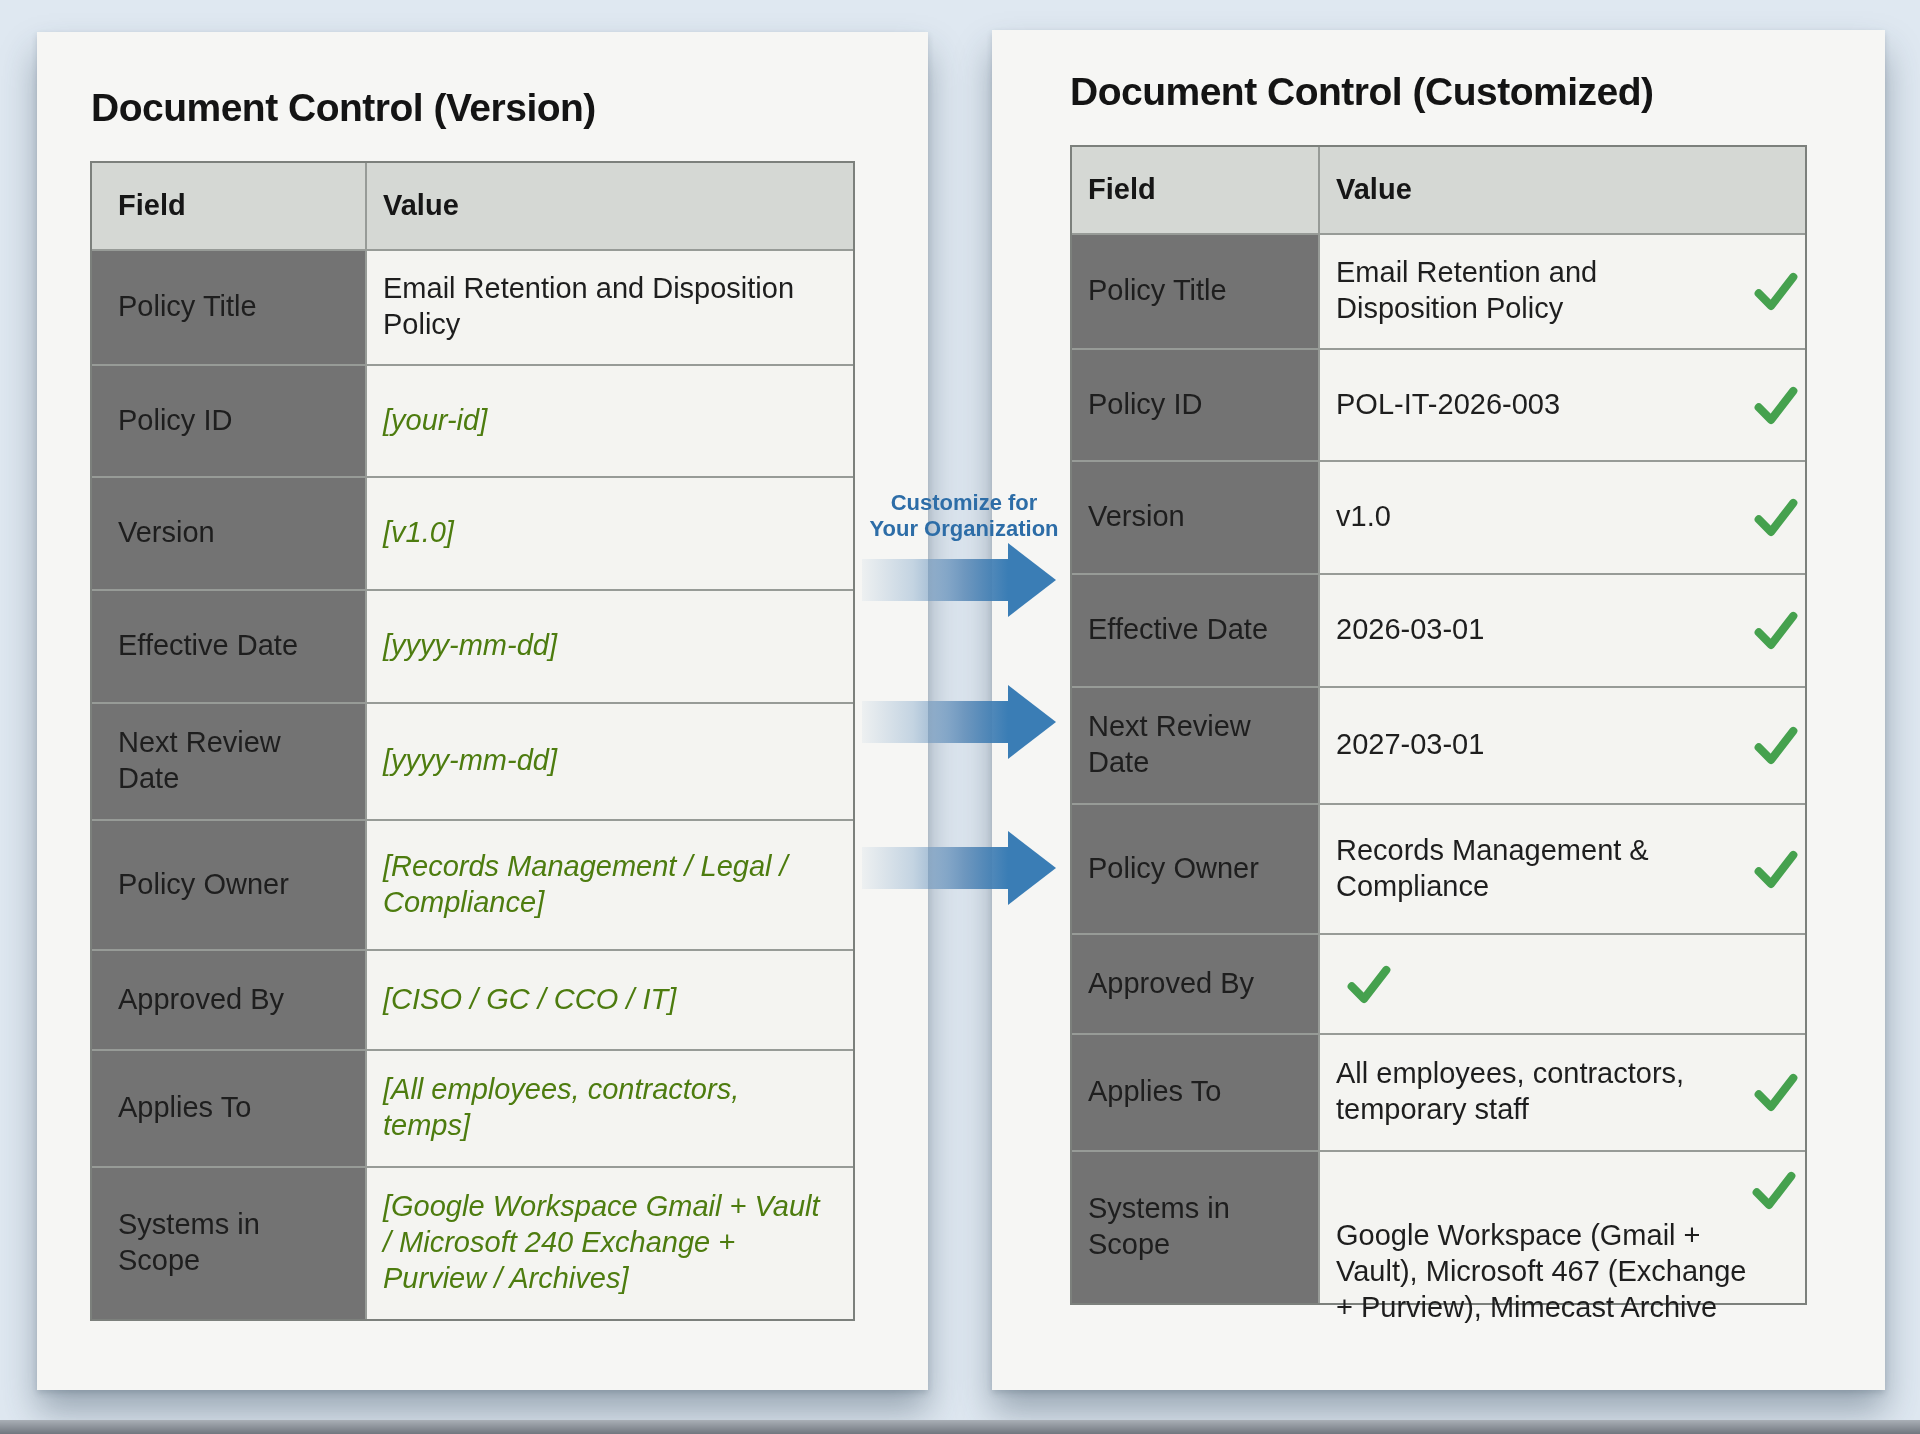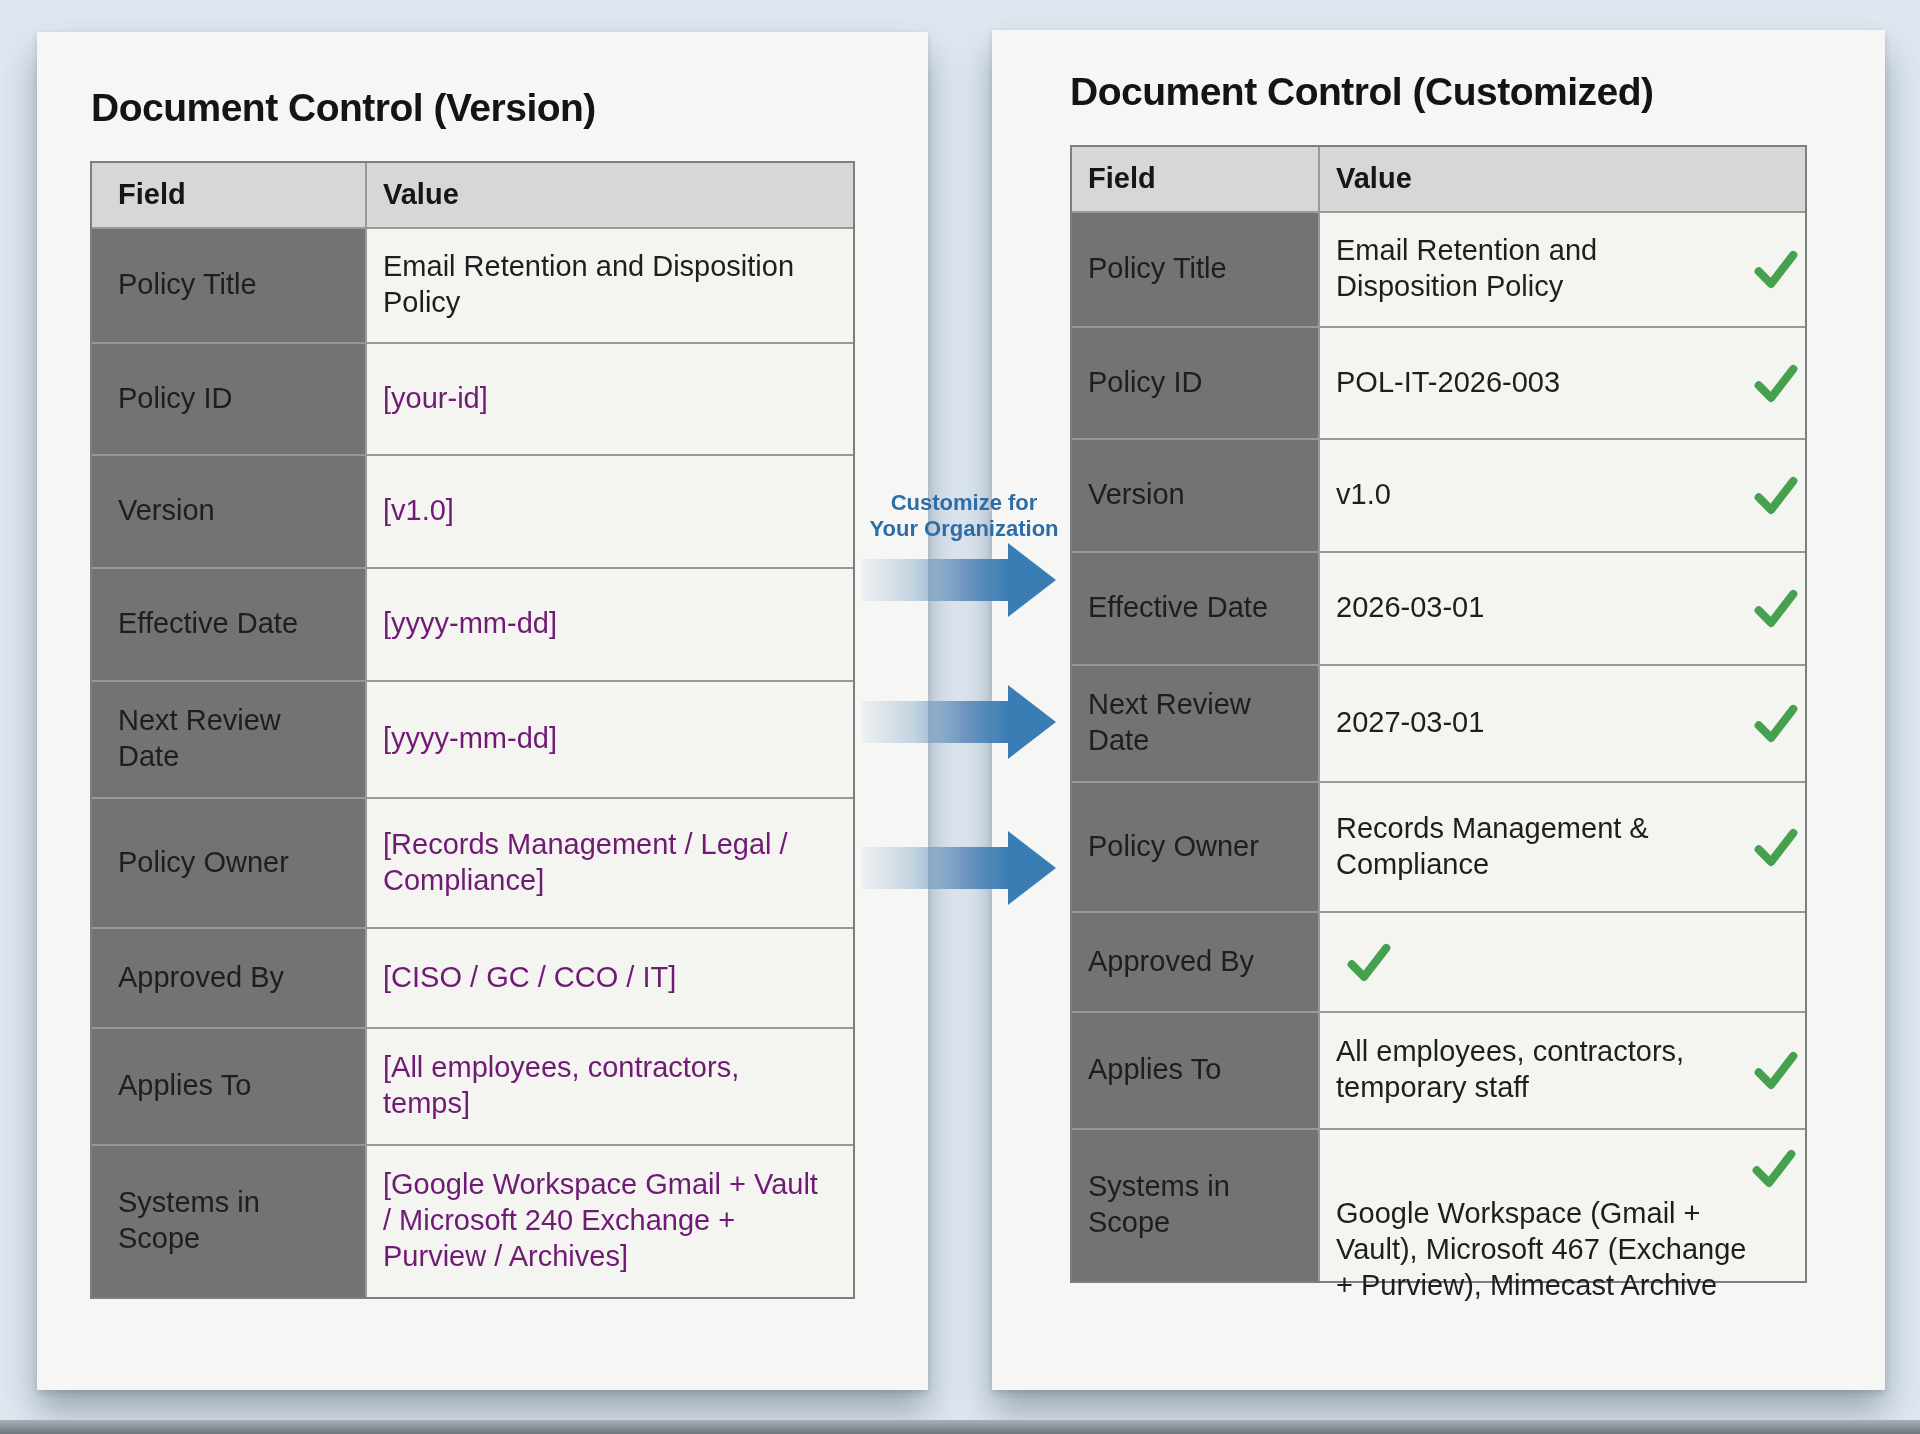--- a/index.html
+++ b/index.html
@@ -41,27 +41,27 @@
   .cell.field{
     background:#737373;border-right:2px solid #979b97;
     padding:8px 30px 8px 26px;flex-shrink:0;
   }
   .paper.left .cell.field{width:275px;}
   .paper.right .cell.field{width:248px;}
   .paper.right .cell.field{padding-left:16px;padding-right:24px;}
   .cell.value{
     background:#f4f4f1;flex:1;padding:8px 6px 8px 16px;gap:10px;
   }
-  .trow.thead{height:64px;text-align:center;}
+  .trow.thead{height:86px;text-align:center;}
   .trow.thead .cell{font-weight:700;color:#161616;}
   .trow.thead .cell.field,.trow.thead .cell.value{background:#d5d8d4;}
   .vtext{display:inline-block;}
   .paper.left .vtext{max-width:445px;}
   .paper.right .vtext{max-width:425px;}
-  .ph .vtext{color:#701a75;}
+  .ph .vtext{color:#4d7c0f;font-style:italic;}
   svg.check{width:46px;height:40px;flex-shrink:0;}
   .check-right .check{margin-left:auto;}
   .check-inline .check{margin-left:10px;}
   .trow .cell.value.check-float{display:block;padding-top:16px;}
   .check-float .check{float:right;margin:2px 2px 8px 10px;}
   .check-float .vtext{max-width:none;}
   
   .connector{position:absolute;left:0;top:0;width:100%;height:100%;pointer-events:none;z-index:5;}
   .connector-label{
     position:absolute;left:838px;top:490px;width:252px;

